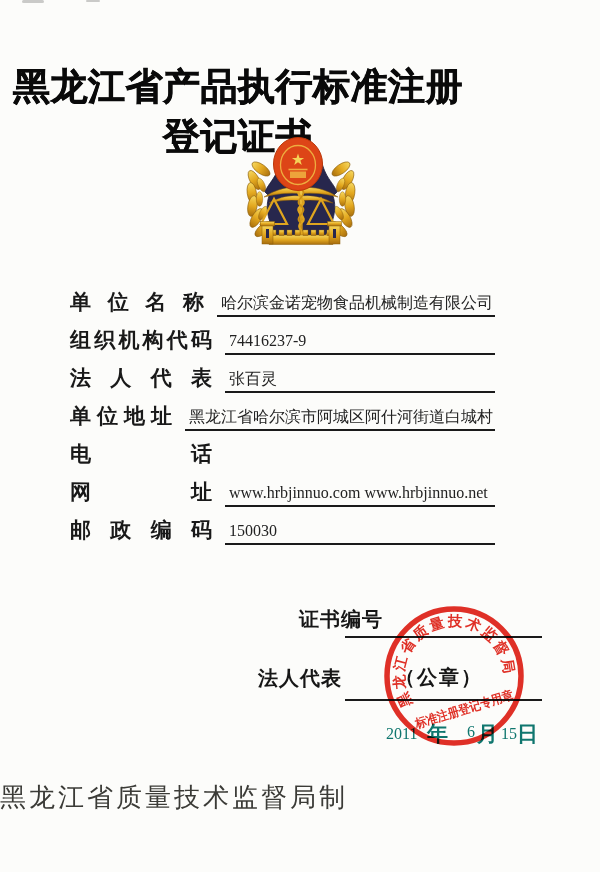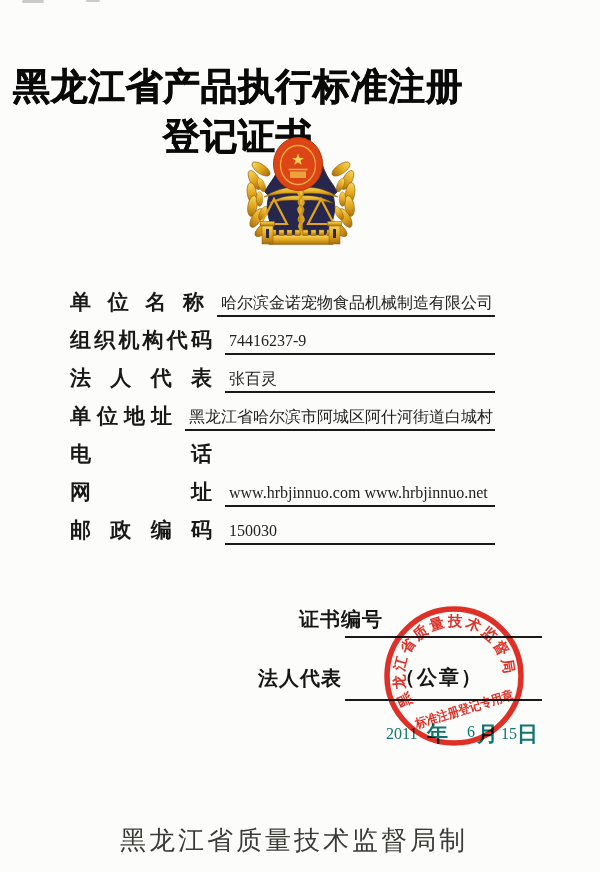--- a/index.html
+++ b/index.html
@@ -32,22 +32,22 @@
   .cert-line{position:absolute;left:345px;width:197px;height:2px;background:#1a1a1a;}
   .stamp-note{position:absolute;left:395px;top:664px;font-size:20px;font-weight:700;letter-spacing:2px;color:#161616;}
   .date-part{position:absolute;color:#0f766e;}
   .d-num{font-size:16px;}
   .d-cjk{font-size:21px;font-weight:700;}
   
   .seal{position:absolute;left:380px;top:602px;width:148px;height:148px;
         mix-blend-mode:multiply;opacity:0.95;}
   
   .footer{
-    position:absolute;top:780px;left:0;width:588px;text-align:center;
-    font-size:26px;letter-spacing:3px;color:#3b3b37;margin-top:43px;
+    position:absolute;top:780px;left:0;width:588px;text-align:left;
+    font-size:26px;letter-spacing:3px;color:#3b3b37;
   }
   
   .smudge{position:absolute;background:#8f8f8b;opacity:.45;border-radius:2px;}
   .s1{left:22px;top:0;width:22px;height:3px;}
   .s2{left:86px;top:0;width:14px;height:2px;}
 </style>
 </head>
 <body>
 
 <div class="page">

